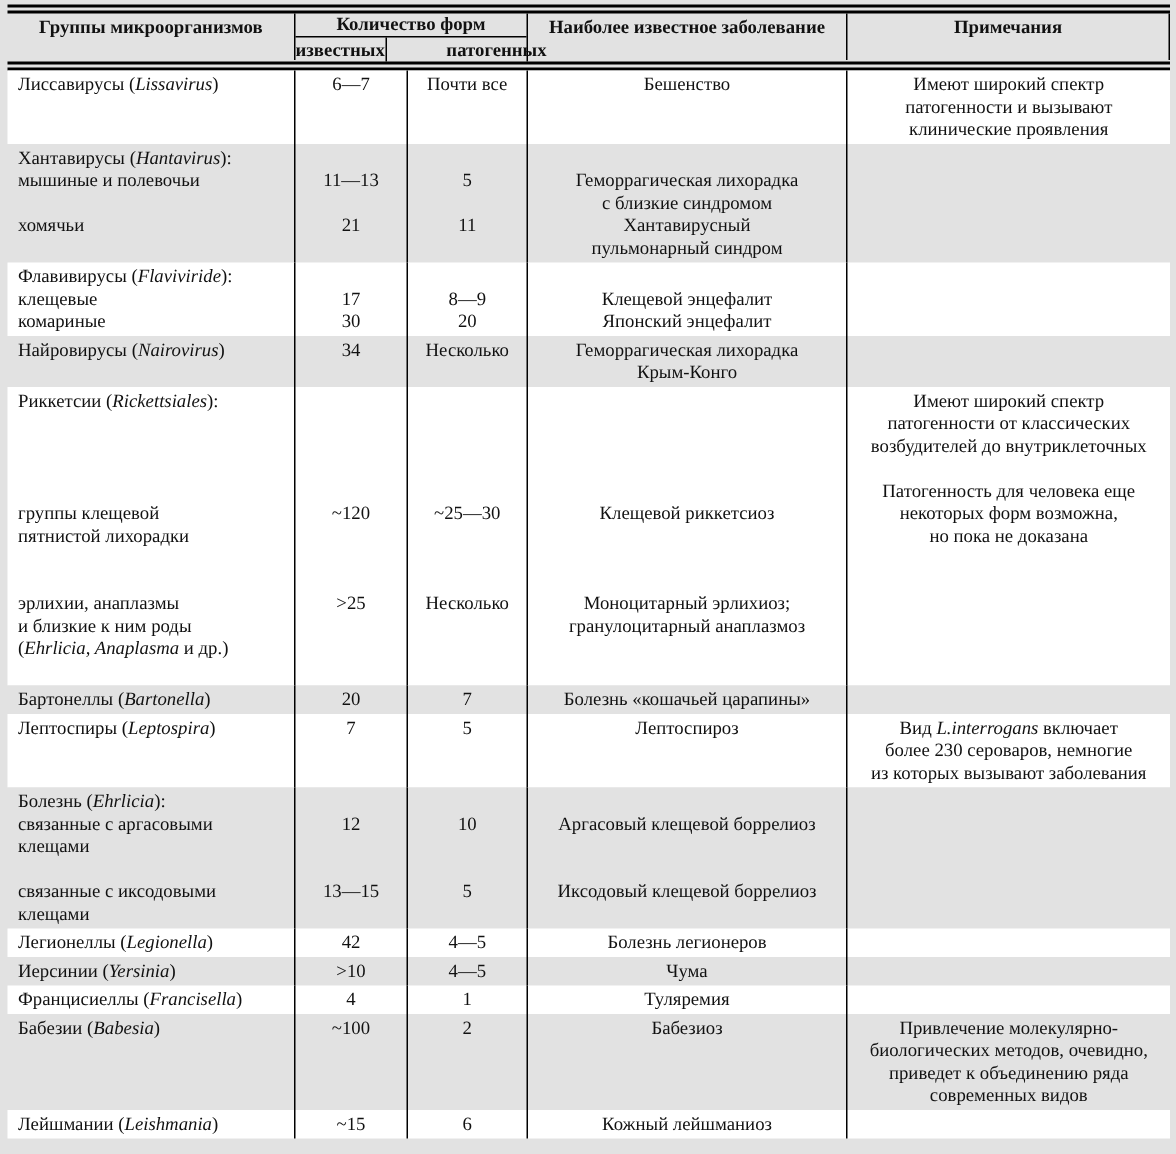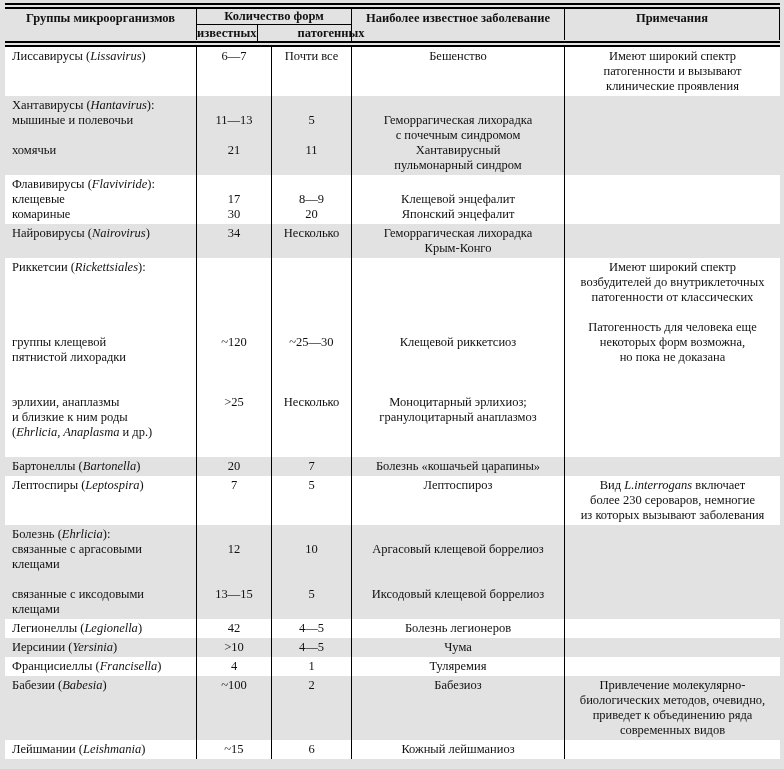--- a/index.html
+++ b/index.html
@@ -112,21 +112,21 @@
         <div class="cell c3">
           <div class="line">&nbsp;</div>
           <div class="line"><span>5</span></div>
           <div class="line">&nbsp;</div>
           <div class="line"><span>11</span></div>
           <div class="line">&nbsp;</div>
         </div>
         <div class="cell c4">
           <div class="line">&nbsp;</div>
           <div class="line"><span>Геморрагическая лихорадка</span></div>
-          <div class="line"><span>с почечным синдромом</span></div>
+          <div class="line"><span>с близкие синдромом</span></div>
           <div class="line"><span>Хантавирусный</span></div>
           <div class="line"><span>пульмонарный синдром</span></div>
         </div>
         <div class="cell c5">
           <div class="line">&nbsp;</div>
           <div class="line">&nbsp;</div>
           <div class="line">&nbsp;</div>
           <div class="line">&nbsp;</div>
           <div class="line">&nbsp;</div>
         </div>
@@ -236,22 +236,22 @@
           <div class="line">&nbsp;</div>
           <div class="line">&nbsp;</div>
           <div class="line">&nbsp;</div>
           <div class="line"><span>Моноцитарный эрлихиоз;</span></div>
           <div class="line"><span>гранулоцитарный анаплазмоз</span></div>
           <div class="line">&nbsp;</div>
           <div class="line">&nbsp;</div>
         </div>
         <div class="cell c5">
           <div class="line"><span>Имеют широкий спектр</span></div>
+          <div class="line"><span>патогенности от классических</span></div>
           <div class="line"><span>возбудителей до внутриклеточных</span></div>
-          <div class="line"><span>патогенности от классических</span></div>
           <div class="line">&nbsp;</div>
           <div class="line"><span>Патогенность для человека еще</span></div>
           <div class="line"><span>некоторых форм возможна,</span></div>
           <div class="line"><span>но пока не доказана</span></div>
           <div class="line">&nbsp;</div>
           <div class="line">&nbsp;</div>
           <div class="line">&nbsp;</div>
           <div class="line">&nbsp;</div>
           <div class="line">&nbsp;</div>
         </div>

